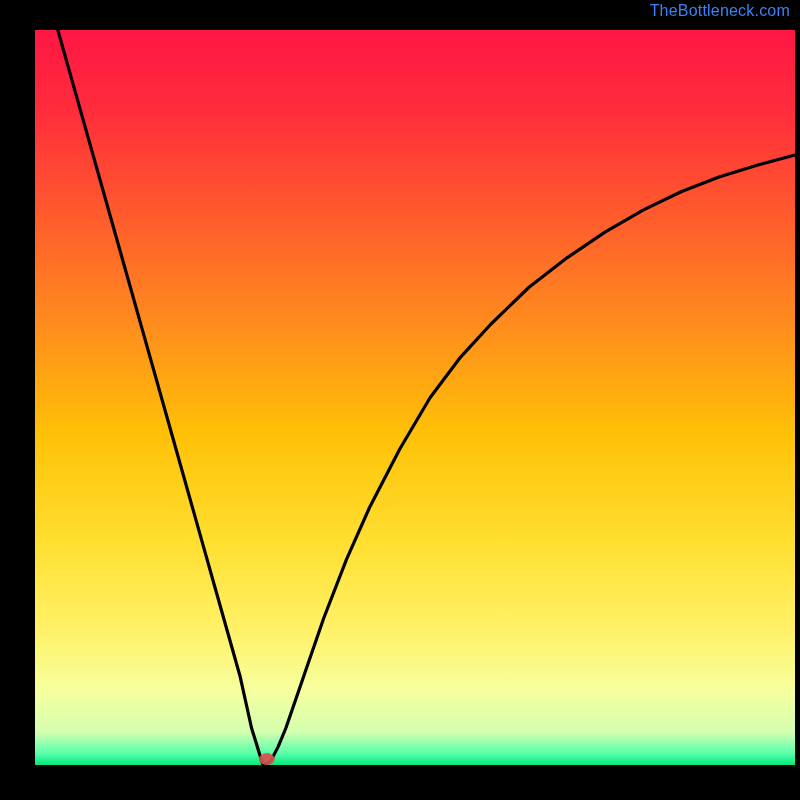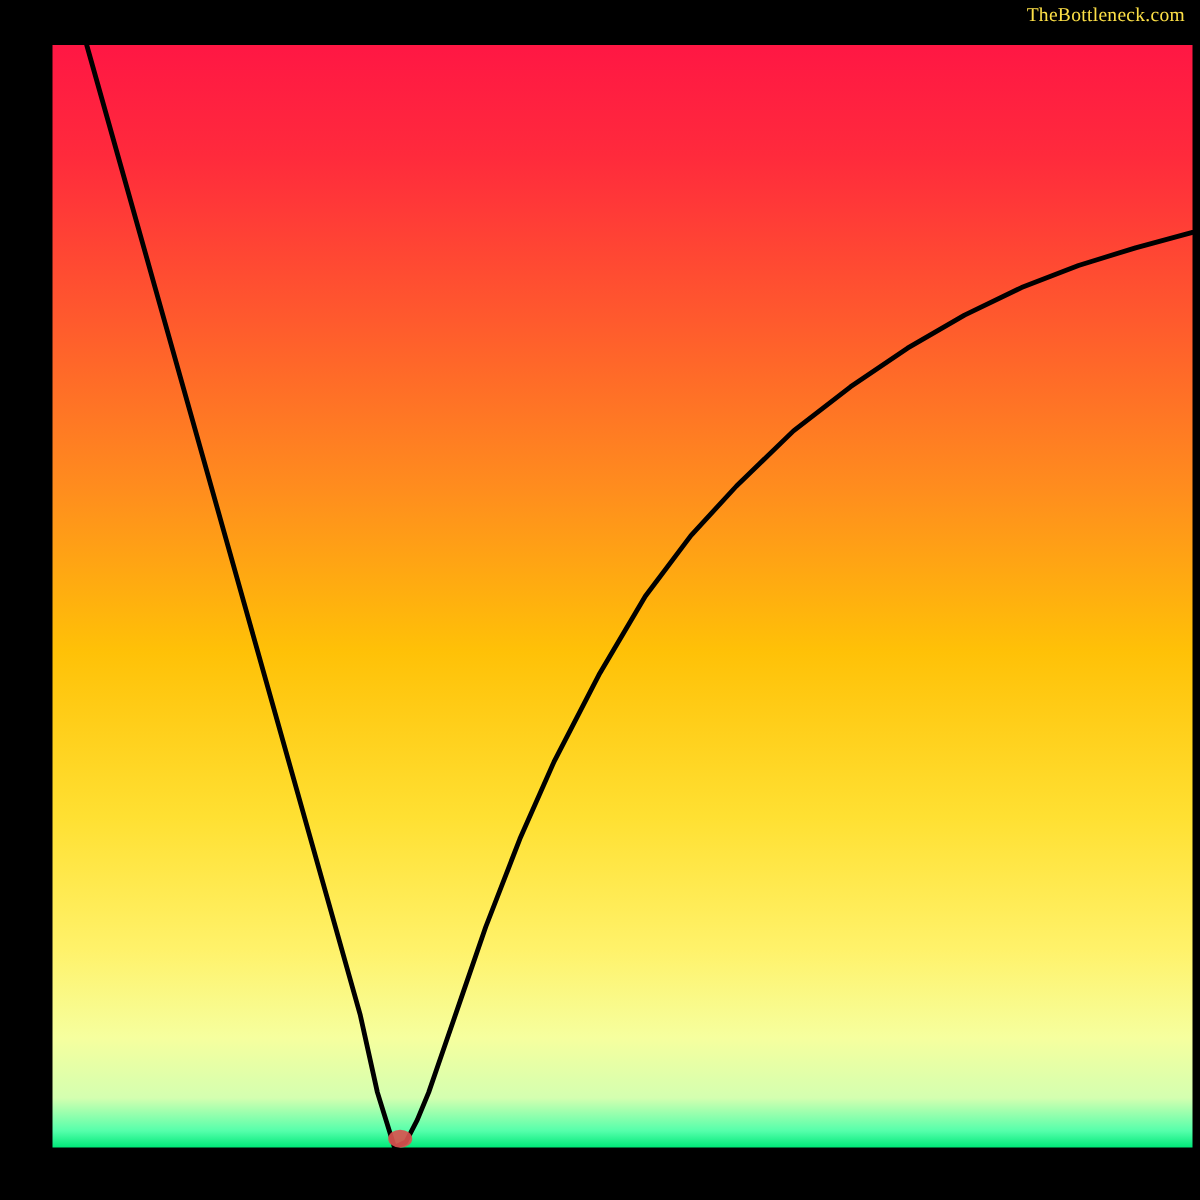--- a/index.html
+++ b/index.html
@@ -14,26 +14,25 @@
   .frame {
     position: relative;
     width: 800px;
     height: 800px;
     background: #000;
   }
   .attribution {
     position: absolute;
     top: 2px;
     right: 10px;
-    color: #fde047;
-    font-size: 13px;
+    color: #3b82f6;
+    font-size: 16px;
     font-weight: 500;
     letter-spacing: 0.2px;
     z-index: 10;
-    font-family: Liberation Serif, serif;
   }
   svg {
     position: absolute;
     top: 0;
     left: 0;
   }
 </style>
 </head>
 <body>
 

